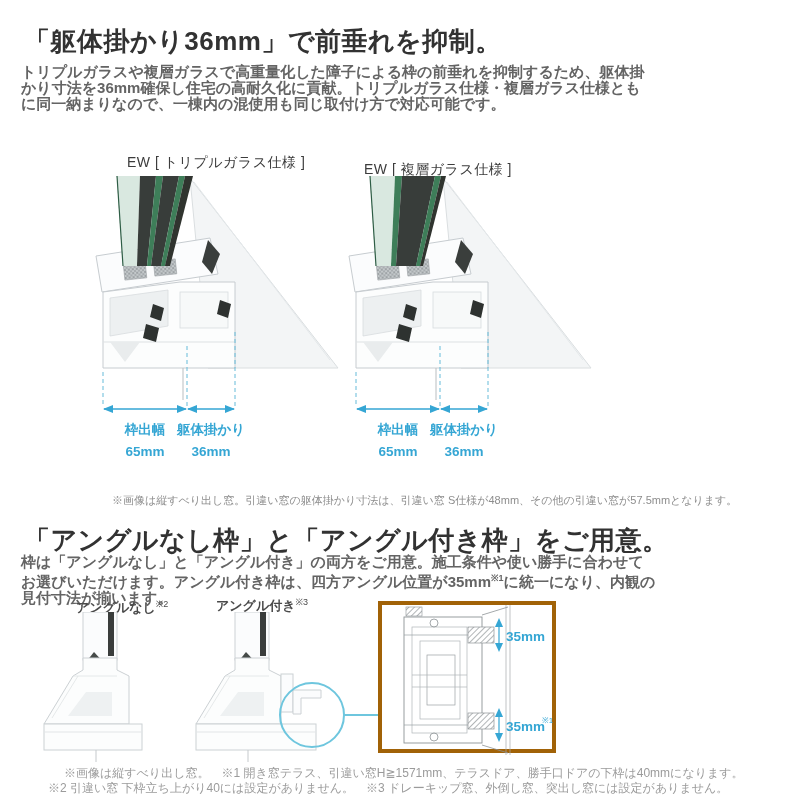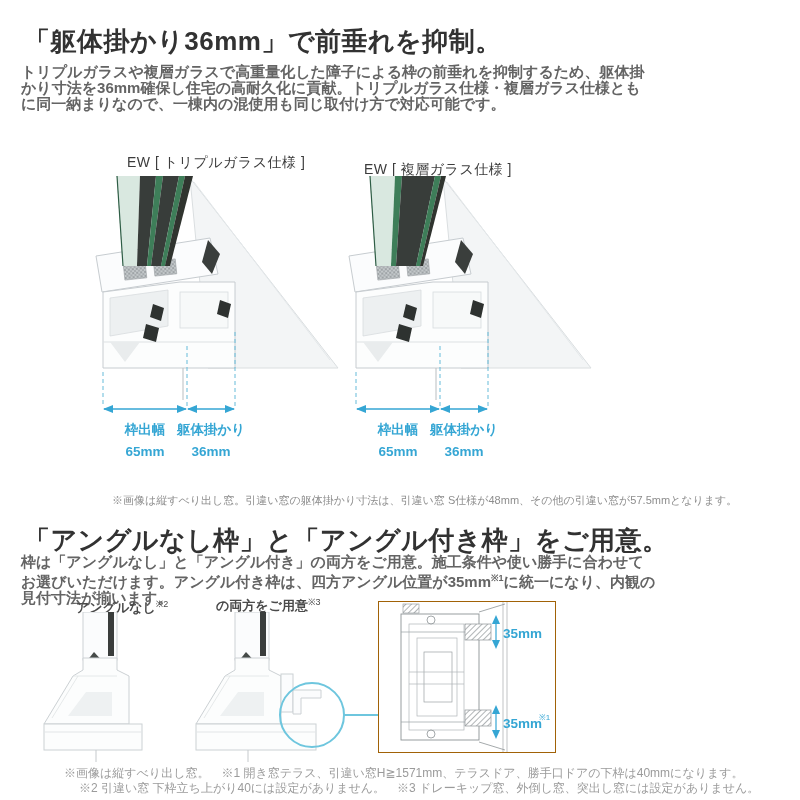--- a/index.html
+++ b/index.html
@@ -17,21 +17,21 @@
   .note{font-size:11px;color:#8d8d8d;margin:0;}
   .foot-note{font-size:12px;line-height:15px;color:#9b9b9b;margin:0;}
   .dim-text{font-family:"Liberation Sans",sans-serif;font-size:13.5px;font-weight:bold;fill:#35a6d4;}
   .dim-text-sup{font-family:"Liberation Sans",sans-serif;font-size:8px;fill:#35a6d4;}
   .magnifier-circle{
     width:66px;height:66px;border:2px solid #6ec6de;border-radius:50%;
     box-sizing:border-box;background:transparent;
   }
   .connector{height:2px;background:#6ec6de;}
   .detail-box{
-    width:178px;height:152px;border:1px solid #a16207;box-sizing:border-box;background:#ffffff;
+    width:178px;height:152px;border:4px solid #a16207;box-sizing:border-box;background:#ffffff;
   }
 </style>
 </head>
 <body>
 
 <h1 class="abs h-title" style="left:14px;top:14px;">「躯体掛かり36mm」で前垂れを抑制。</h1>
 
 <p class="abs body-text" style="left:13px;top:56px;width:632px;">トリプルガラスや複層ガラスで高重量化した障子による枠の前垂れを抑制するため、躯体掛かり寸法を36mm確保し住宅の高耐久化に貢献。トリプルガラス仕様・複層ガラス仕様ともに同一納まりなので、一棟内の混使用も同じ取付け方で対応可能です。</p>
 
 <div class="abs fig-label" style="left:99px;top:154px;margin-left:28px;">EW [ トリプルガラス仕様 ]</div>
@@ -134,21 +134,21 @@
   <text class="dim-text" x="151" y="280" text-anchor="middle">36mm</text>
 </svg>
 
 <p class="abs note" style="left:112px;top:457px;margin-top:36px;">※画像は縦すべり出し窓。引違い窓の躯体掛かり寸法は、引違い窓 S仕様が48mm、その他の引違い窓が57.5mmとなります。</p>
 
 <h1 class="abs h-title" style="left:14px;top:513px;text-align:right;">「アングルなし枠」と「アングル付き枠」をご用意。</h1>
 
 <p class="abs body-text" style="left:13px;top:546px;width:636px;"><span>枠は「アングルなし」と「アングル付き」の両方をご用意。施工条件や使い勝手に合わせてお選びいただけます。アングル付き枠は、四方アングル位置が35mm</span><sup>※1</sup><span>に統一になり、内観の見付寸法が揃います。</span></p>
 
 <div class="abs small-fig-label" style="left:76px;top:597px;"><span>アングルなし</span><sup>※2</sup></div>
-<div class="abs small-fig-label" style="left:216px;top:595px;"><span>の両方をご用意</span><sup>※3</sup></div>
+<div class="abs small-fig-label" style="left:216px;top:595px;"><span>アングル付き</span><sup>※3</sup></div>
 
 <svg class="abs" style="left:28px;top:612px;" width="150" height="150" viewBox="0 0 150 150">
   <rect x="55" y="0" width="34" height="48" fill="#fbfcfd" stroke="#cdd2d5" stroke-width="1"></rect>
   <rect x="80" y="0" width="6" height="44" fill="#3a3d3c"></rect>
   <polygon points="66,40 90,66 82,76 58,50" fill="#454a48"></polygon>
   <polygon points="55,46 89,46 89,58 101,64 101,112 16,112 45,64 55,58" fill="#fcfdfd" stroke="#ccd1d4" stroke-width="1"></polygon>
   <line x1="45" y1="64" x2="89" y2="64" stroke="#dfe3e5" stroke-width="0.8"></line>
   <line x1="50" y1="64" x2="24" y2="106" stroke="#dfe3e5" stroke-width="0.8"></line>
   <polygon points="58,80 84,80 84,104 40,104" fill="#eef1f2"></polygon>
   <rect x="16" y="112" width="98" height="26" fill="#fcfdfd" stroke="#ccd1d4" stroke-width="1"></rect>
@@ -209,13 +209,13 @@
     <line x1="117" y1="106" x2="117" y2="134" stroke="#35a6d4" stroke-width="1.2"></line>
     <polygon points="117,103 113,112 121,112" fill="#35a6d4"></polygon>
     <polygon points="117,137 113,128 121,128" fill="#35a6d4"></polygon>
     <text class="dim-text" x="124" y="36">35mm</text>
     <text class="dim-text" x="124" y="126">35mm</text>
     <text class="dim-text-sup" x="160" y="118">※1</text>
   </svg>
 </div>
 
 <p class="abs foot-note" style="left:64px;top:766px;">※画像は縦すべり出し窓。　※1 開き窓テラス、引違い窓H≧1571mm、テラスドア、勝手口ドアの下枠は40mmになります。</p>
-<p class="abs foot-note" style="left:79px;top:781px;">※2 引違い窓 下枠立ち上がり40には設定がありません。　※3 ドレーキップ窓、外倒し窓、突出し窓には設定がありません。</p>
+<p class="abs foot-note" style="left:48px;top:781px;">※2 引違い窓 下枠立ち上がり40には設定がありません。　※3 ドレーキップ窓、外倒し窓、突出し窓には設定がありません。</p>
 
 </body></html>

